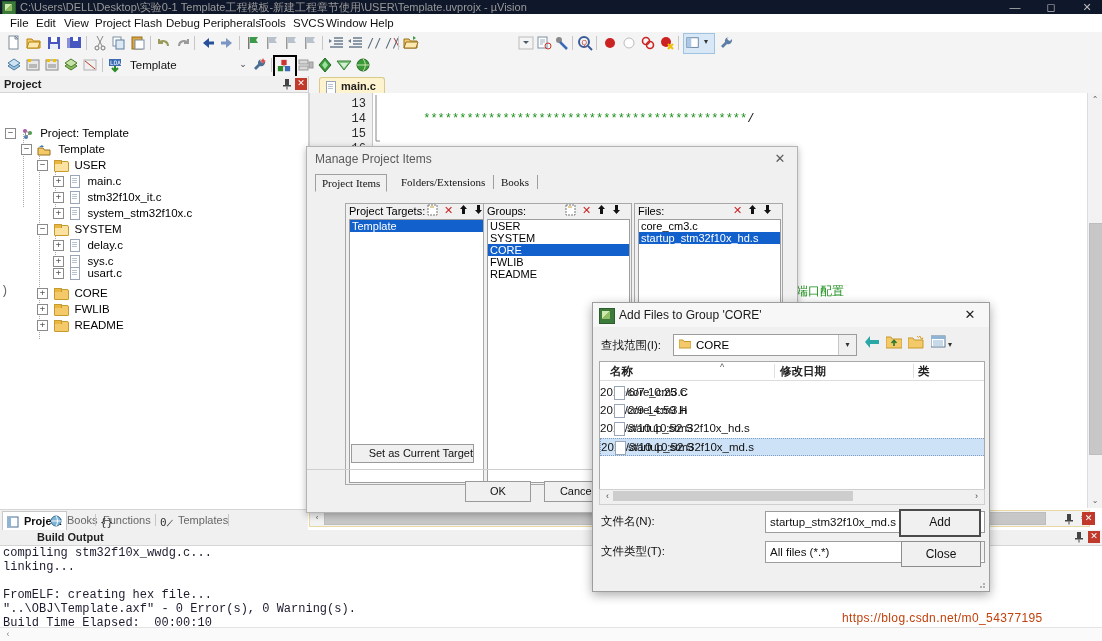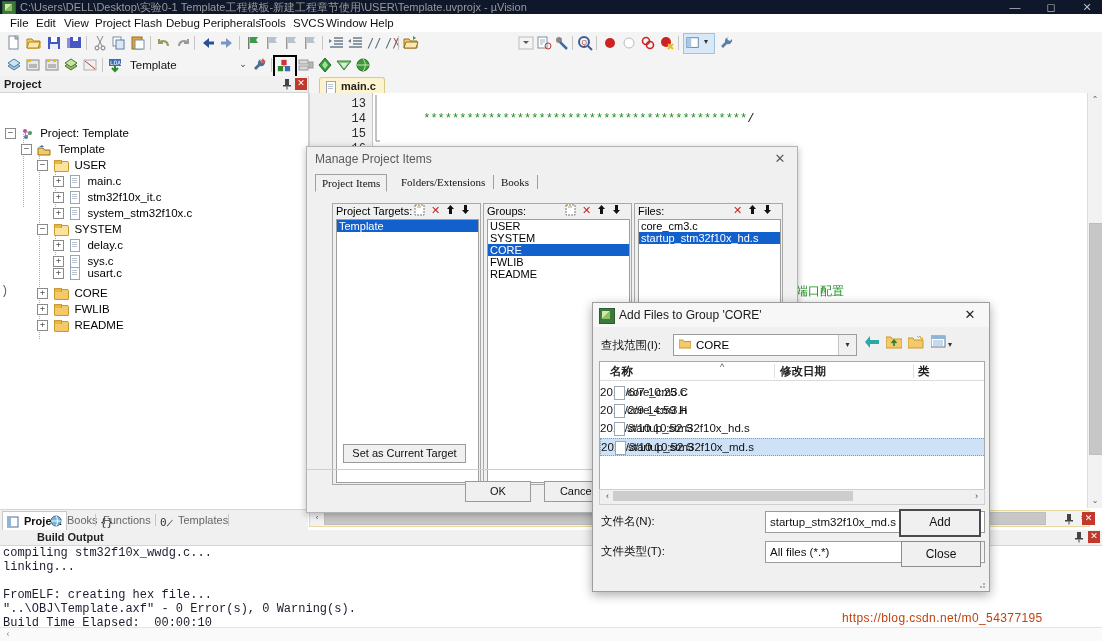--- a/index.html
+++ b/index.html
@@ -684,21 +684,21 @@
   </div>
 
   <div class="abs tabrow">
     <div class="abs ptab sel" style="left:0">Project Items</div>
     <div class="abs ptab" style="left:80px">Folders/Extensions</div>
     <div class="abs tabvsep" style="left:178px"></div>
     <div class="abs ptab" style="left:180px">Books</div>
     <div class="abs tabvsep" style="left:222px"></div>
   </div>
 
-  <div class="abs panelbox" style="left:25px;width:147px;">
+  <div class="abs panelbox" style="left:38px;width:147px;">
     <div class="abs lsthdr">
       <div class="abs lbl">Project Targets:</div>
       <div class="abs mini" style="left:80px;top:0">
         <svg width="12" height="12" viewBox="0 0 12 12">
             <rect x="1" y="1" width="9" height="10" fill="#fff" stroke="#777" stroke-dasharray="2 1"></rect>
             <path d="M3 3h4" stroke="#c79a2d"></path>
           </svg></div>
       <div class="abs mini" style="left:96px;top:0;color:#cc2222;font-weight:bold">✕</div>
       <div class="abs mini" style="left:111px;top:0">
         <svg width="11" height="11" viewBox="0 0 11 11">
@@ -753,21 +753,21 @@
         <svg width="11" height="11" viewBox="0 0 11 11">
             <path d="M5.5 10 L9 6 H7 V1 H4 V6 H2 z" fill="#111"></path>
           </svg></div>
     </div>
     <div class="abs listbox" style="top:15px;height:262px;">
       <div class="lrow">core_cm3.c</div>
       <div class="lrow sel">startup_stm32f10x_hd.s</div>
     </div>
   </div>
 
-  <div class="abs btn" style="left:36px;top:297px;width:121px;height:17px;line-height:17px;">Set as Current Target</div>
+  <div class="abs btn" style="left:44px;top:297px;width:121px;height:17px;line-height:17px;text-align:right;">Set as Current Target</div>
 
   <div class="abs sep-h" style="top:322px"></div>
   <div class="abs btn" style="left:158px;top:334px;width:64px;height:19px;line-height:19px;">OK</div>
   <div class="abs btn" style="left:237px;top:334px;width:64px;height:19px;line-height:19px;">Cancel</div>
 </div>
 
 <div class="abs" id="addf">
   <div class="abs dlg-title">
     <div class="abs dlg-ico"></div>
     <div class="abs t">Add Files to Group 'CORE'</div>

